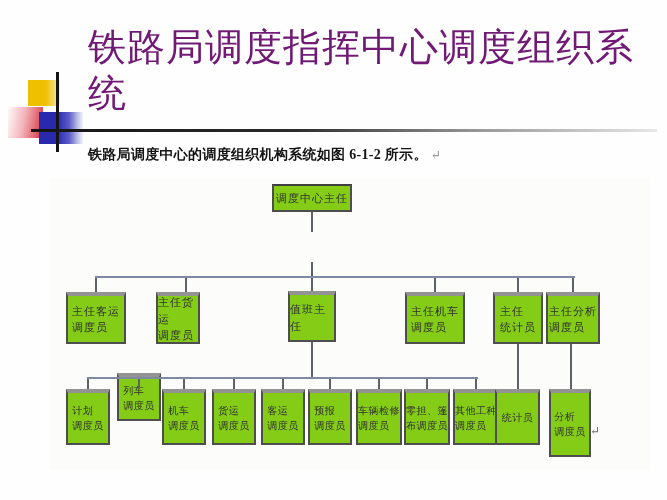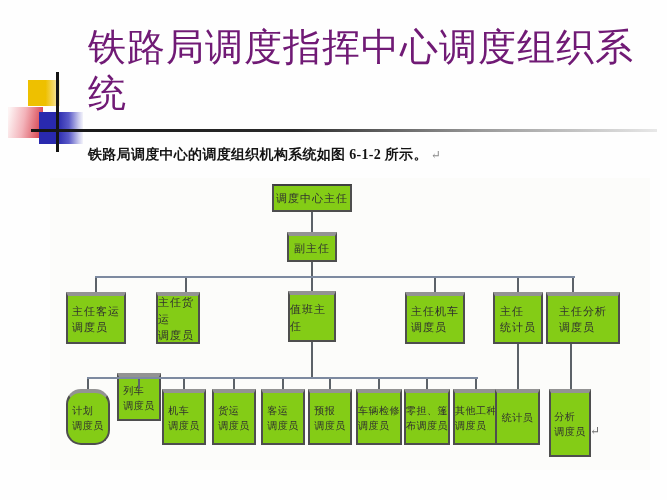--- a/index.html
+++ b/index.html
@@ -62,33 +62,32 @@
 <div class="slide-title">铁路局调度指挥中心调度组织系
 统</div>
 
 <div class="slide-subtitle">
   <span>铁路局调度中心的调度组织机构系统如图 6-1-2 所示。</span><span class="return-mark">↵</span>
 </div>
 
 <div class="figure" id="figure">
   <span class="figure-return">↵</span>
 <div class="org-box plain-top" style="left: 222px; top: 6px; width: 80px; height: 28px;">调度中心主任</div>
-    <div class="org-box" style="left: 237px; top: 54px; width: 50px; height: 30px;">副主任</div>
     <div class="org-box" style="left: 16px; top: 114px; width: 60px; height: 52px;">主任客运
 调度员</div>
     <div class="org-box" style="left: 106px; top: 114px; width: 44px; height: 52px;">主任货运
 调度员</div>
     <div class="org-box" style="left: 238px; top: 113px; width: 48px; height: 51px;">值班主任</div>
     <div class="org-box" style="left: 355px; top: 114px; width: 60px; height: 52px;">主任机车
 调度员</div>
     <div class="org-box" style="left: 443px; top: 114px; width: 50px; height: 52px;">主任
 统计员</div>
-    <div class="org-box" style="left: 496px; top: 114px; width: 74px; height: 52px;">主任分析
+    <div class="org-box" style="left: 496px; top: 114px; width: 54px; height: 52px;">主任分析
 调度员</div>
-    <div class="org-box small" style="left: 16px; top: 211px; width: 44px; height: 56px; border-radius: 15px;">计划
+    <div class="org-box small" style="left: 16px; top: 211px; width: 44px; height: 56px;">计划
 调度员</div>
     <div class="org-box small" style="left: 67px; top: 195px; width: 44px; height: 48px;">列车
 调度员</div>
     <div class="org-box small" style="left: 112px; top: 211px; width: 44px; height: 56px;">机车
 调度员</div>
     <div class="org-box small" style="left: 162px; top: 211px; width: 44px; height: 56px;">货运
 调度员</div>
     <div class="org-box small" style="left: 211px; top: 211px; width: 44px; height: 56px;">客运
 调度员</div>
     <div class="org-box small" style="left: 258px; top: 211px; width: 44px; height: 56px;">预报

